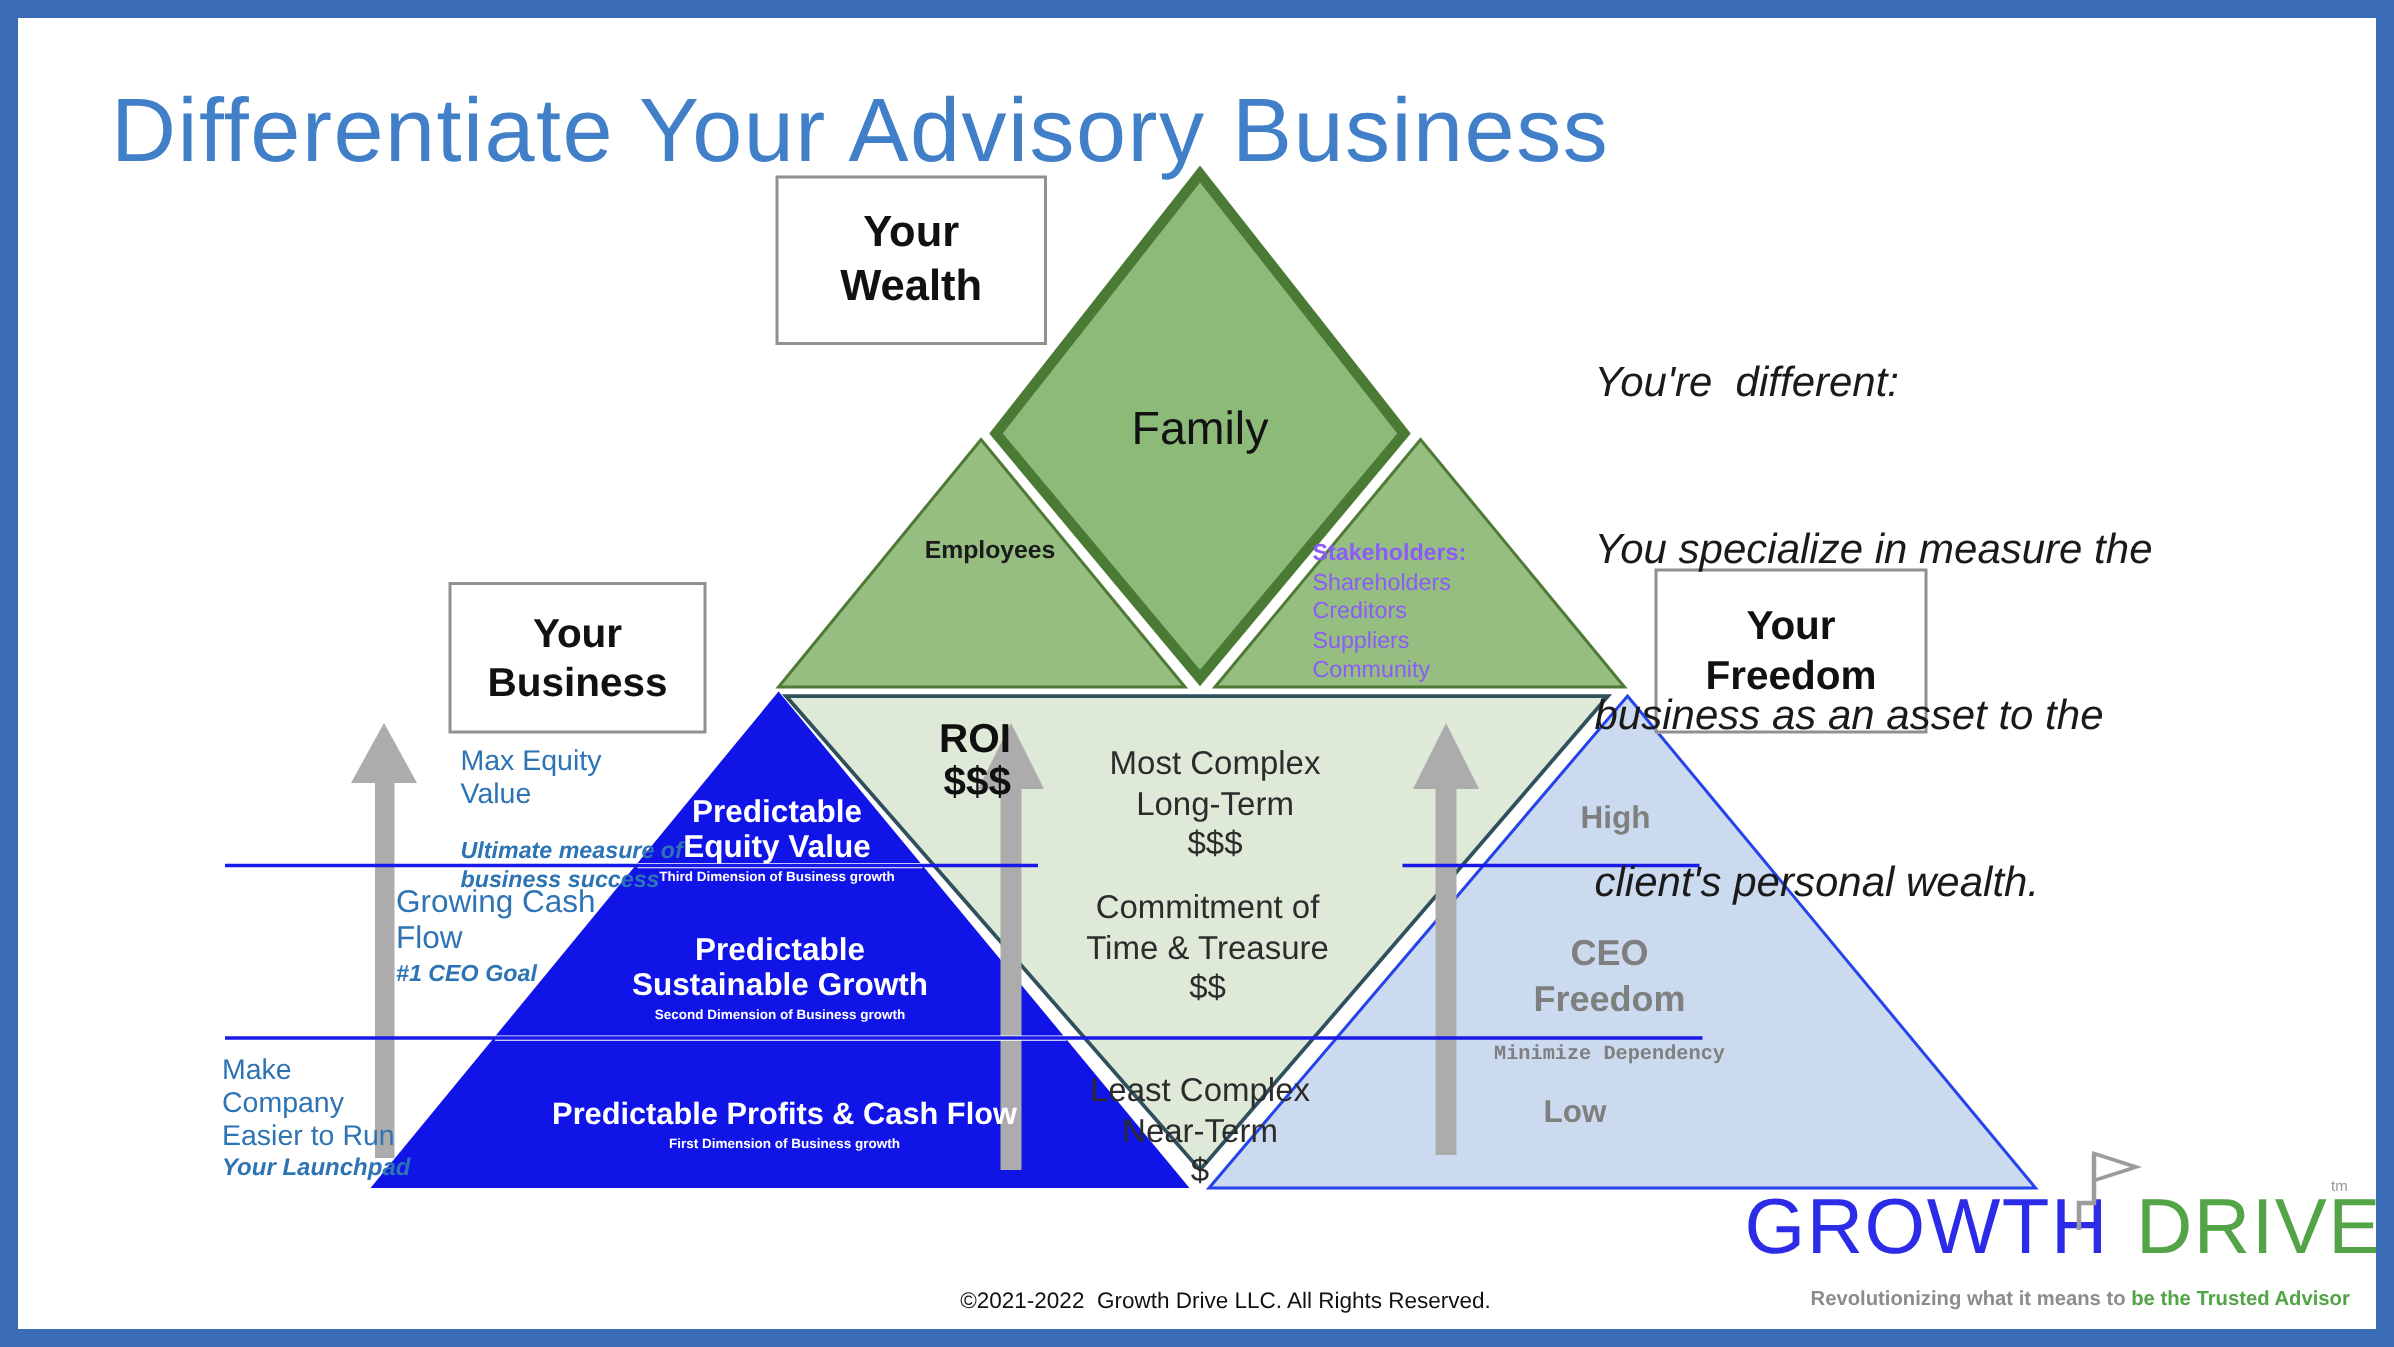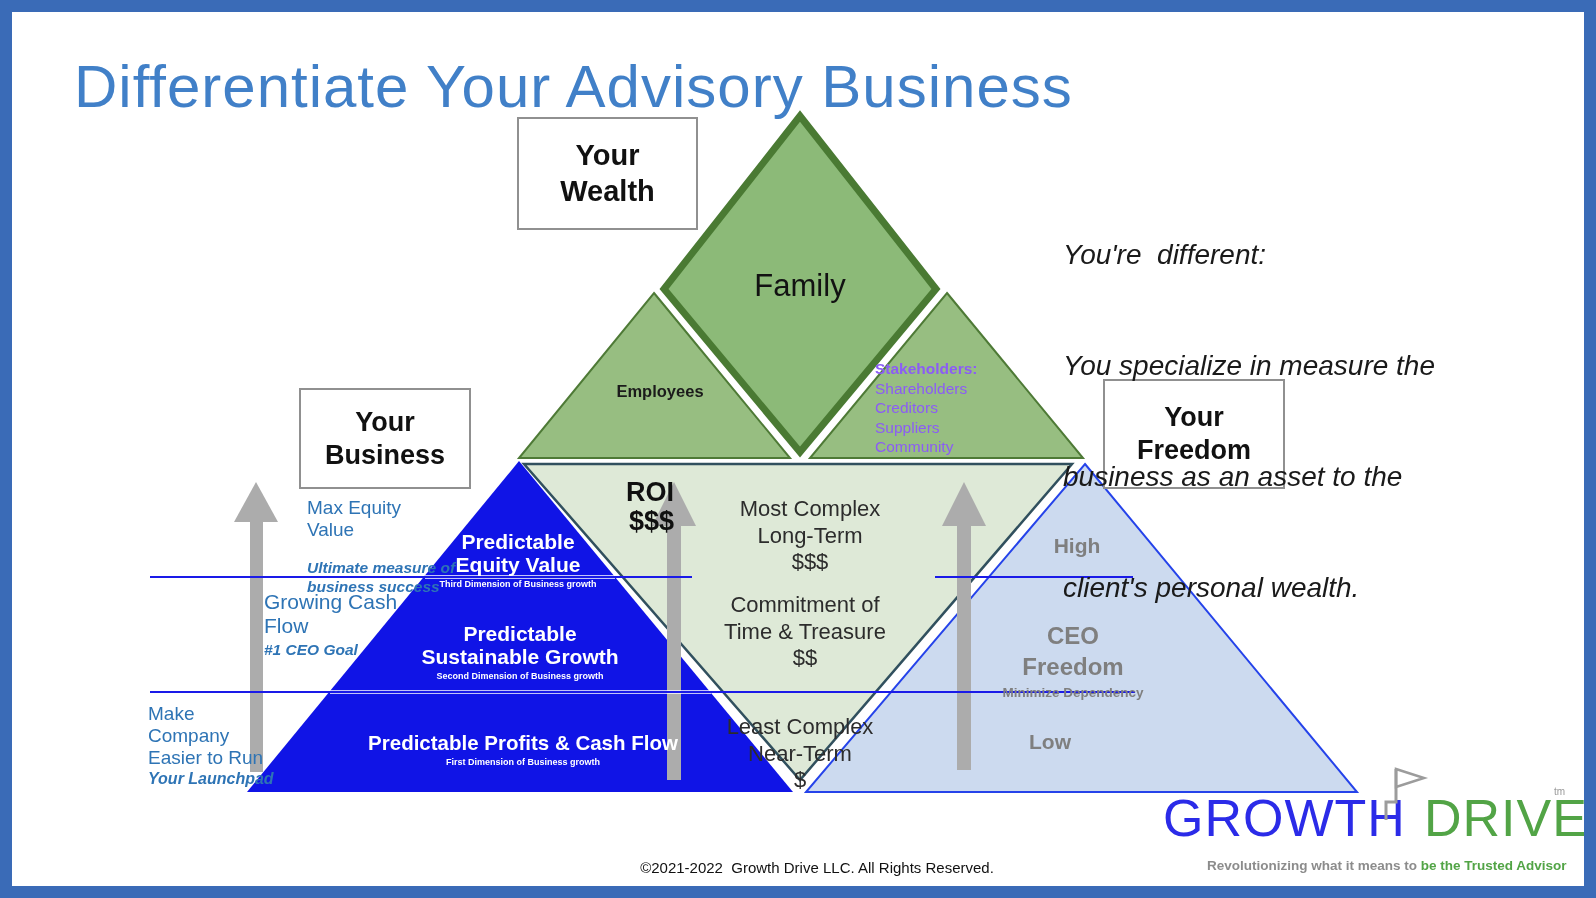--- a/index.html
+++ b/index.html
@@ -89,21 +89,21 @@
   </div>
 
   <div class="abs callout" style="left:1051px;top:150px;">
     <div>You're  different:</div>
     <div>You specialize in measure the</div>
     <div>business as an asset to the</div>
     <div>client's personal wealth.</div>
   </div>
 
   <div class="abs c family" style="left:698px;top:256px;width:180px;">Family</div>
-  <div class="abs c smalllab" style="left:578px;top:370px;width:140px;">Employees</div>
+  <div class="abs c smalllab" style="left:578px;top:346px;width:140px;">Employees</div>
   <div class="abs stake" style="left:863px;top:347px;">
     <div class="hd">Stakeholders:</div>
     <div>Shareholders</div>
     <div>Creditors</div>
     <div>Suppliers</div>
     <div>Community</div>
   </div>
 
   <div class="abs c roi" style="left:566px;top:466px;width:96px;">
     <div>ROI</div>
@@ -137,21 +137,21 @@
   </div>
   <div class="abs c wt" style="left:356px;top:719px;width:310px;white-space:nowrap;font-size:20.5px;">
     <div>Predictable Profits &amp; Cash Flow</div>
     <div class="sub">First Dimension of Business growth</div>
   </div>
 
   <div class="abs c gray" style="left:1020px;top:522px;width:90px;font-size:21px;">High</div>
   <div class="abs c gray" style="left:966px;top:608px;width:190px;font-size:24px;line-height:31px;">
     <div>CEO</div>
     <div>Freedom</div>
-    <div style="font-size:13.5px;line-height:16px;margin-top:3px;">Minimize Dependency</div>
+    <div style="font-size:13.5px;line-height:16px;margin-top:14px;font-family:Liberation Mono, monospace;">Minimize Dependency</div>
   </div>
   <div class="abs c gray" style="left:993px;top:718px;width:90px;font-size:21px;">Low</div>
 
   <div class="abs" style="left:295px;top:485px;">
     <div class="blue-lab">Max Equity</div>
     <div class="blue-lab">Value</div>
     <div class="blue-sub" style="margin-top:17px;">Ultimate measure of</div>
     <div class="blue-sub">business success</div>
   </div>
   <div class="abs" style="left:252px;top:578px;">

